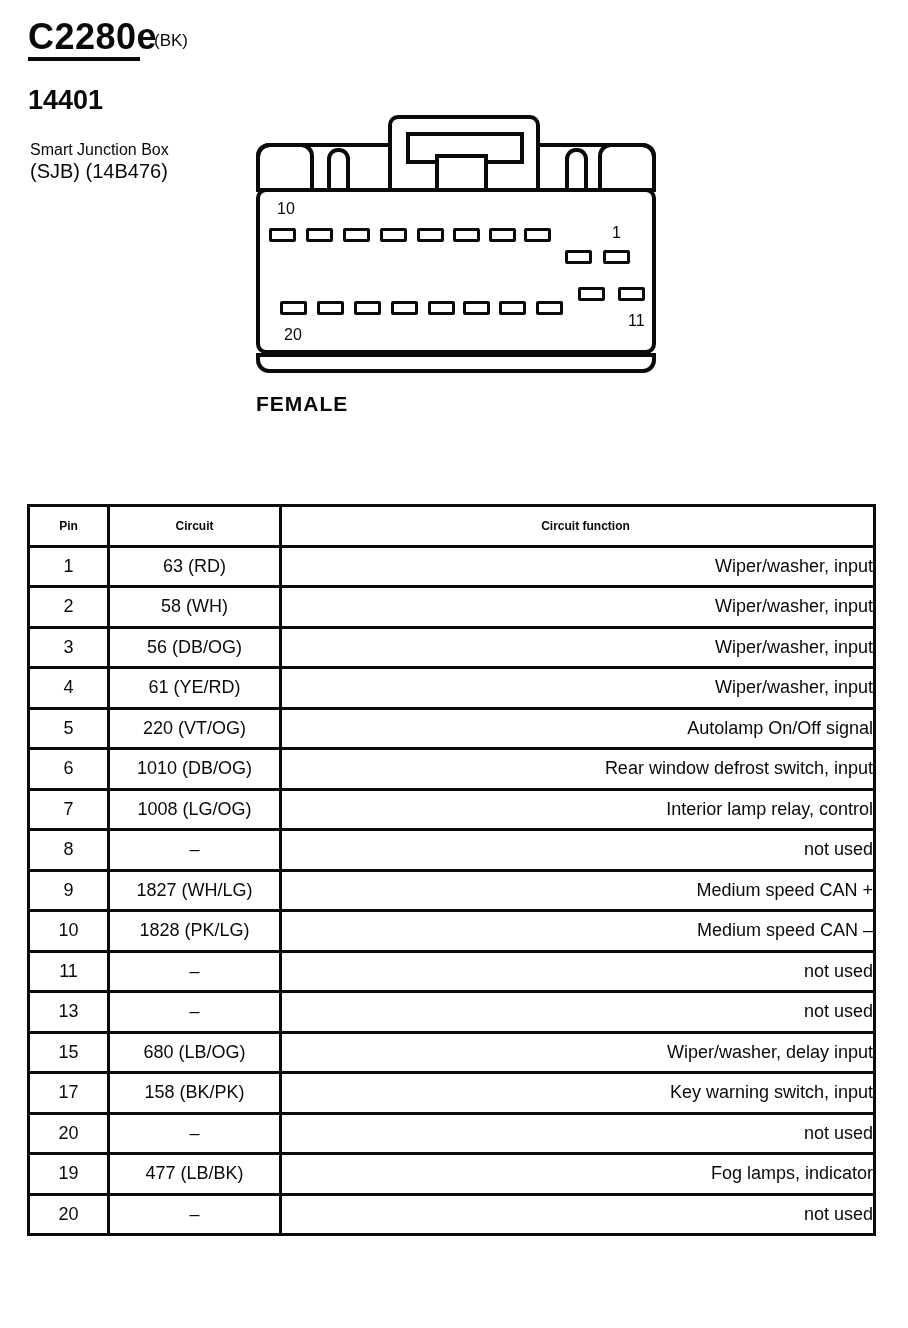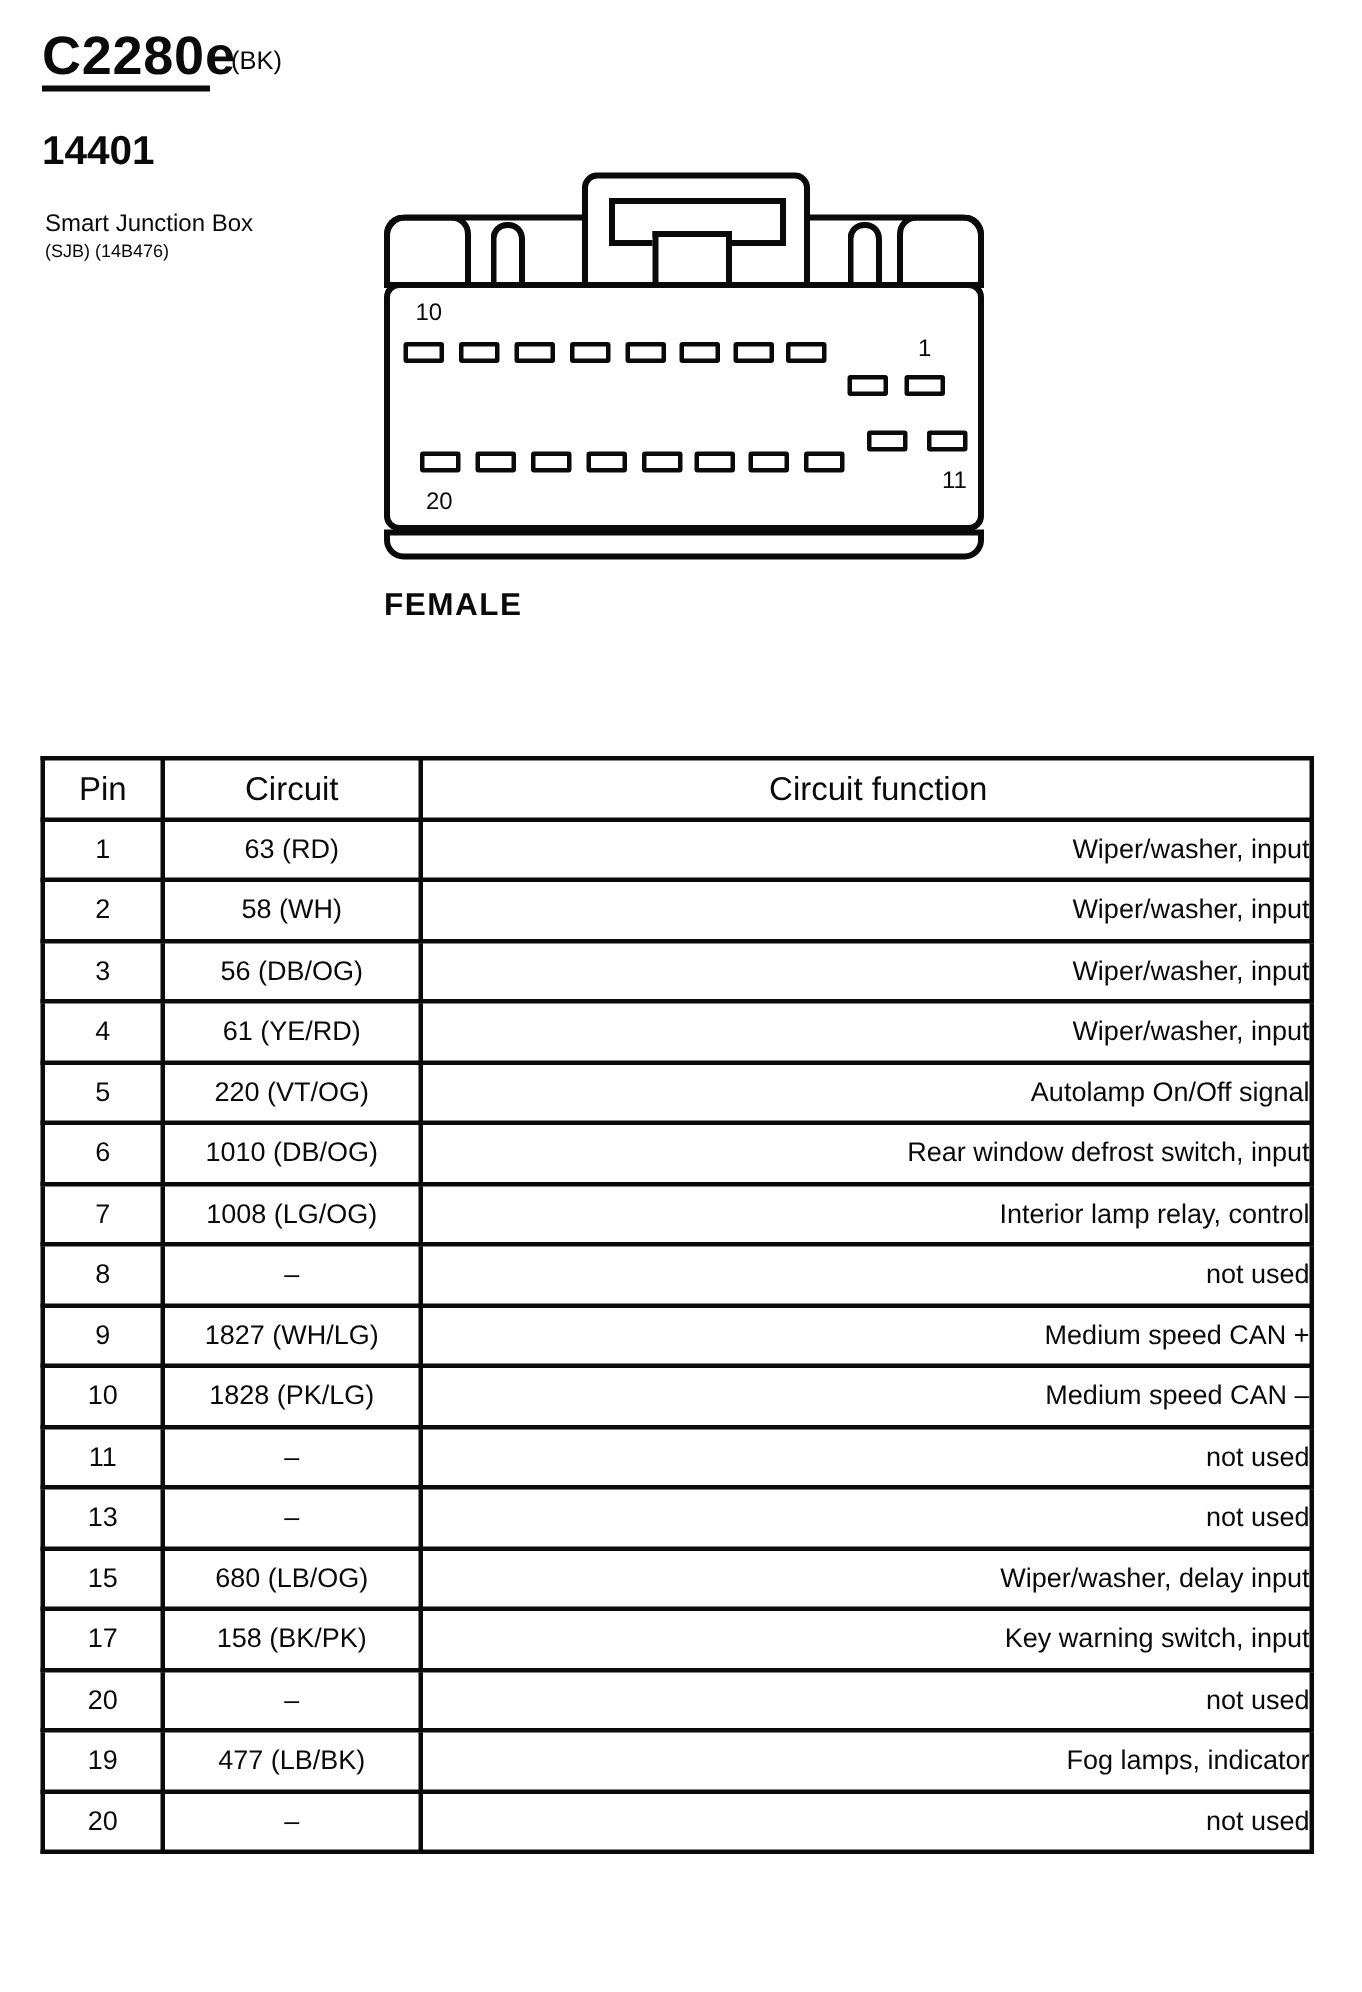--- a/index.html
+++ b/index.html
@@ -12,21 +12,21 @@
     overflow:hidden;
   }
   .abs{position:absolute;}
 
   
   .connector-id{left:28px;top:16px;font-size:36px;font-weight:bold;letter-spacing:0.5px;}
   .title-underline{left:28px;top:57px;width:112px;height:4px;background:#0a0a0a;}
   .color-code{left:154px;top:31px;font-size:17px;}
   .part-number{left:28px;top:85px;font-size:27px;font-weight:bold;}
   .component-line1{left:30px;top:141px;font-size:16px;}
-  .component-line2{left:30px;top:160px;font-size:12px;}
+  .component-line2{left:30px;top:160px;font-size:20px;}
 
   
   .shape{position:absolute;border:4px solid #0a0a0a;background:#ffffff;box-sizing:border-box;}
   .shell-band{left:256px;top:143px;width:400px;height:49px;border-radius:14px 14px 0 0;z-index:1;}
   .shell-tab{top:143px;width:58px;height:49px;border-radius:13px 13px 0 0;border-bottom:none;background:transparent;z-index:2;}
   .tab-left{left:256px;}
   .tab-right{left:598px;}
   .shell-pill{top:148px;width:23px;height:44px;border-radius:11px 11px 0 0;border-bottom:none;background:transparent;z-index:2;}
   .pill-left{left:327px;}
   .pill-right{left:565px;}
@@ -48,21 +48,21 @@
   .pinout-table col.c-pin{width:80px;}
   .pinout-table col.c-circuit{width:172px;}
   .pinout-table th,.pinout-table td{
     border:3px solid #0a0a0a;
     height:37.5px;
     padding:0;
     text-align:center;
     vertical-align:middle;
     overflow:hidden;white-space:nowrap;
   }
-  .pinout-table th{font-weight:normal;font-size:22px;}
+  .pinout-table th{font-weight:bold;font-size:12px;}
   .pinout-table td.fn,.pinout-table th.fn-h{text-align:right;padding-left:21px;}
   .pinout-table th.fn-h{text-align:center;padding-left:16px;}
 </style>
 </head>
 <body>
 
 <div class="page">
 
   <div class="abs connector-id">C2280e</div>
   <div class="abs title-underline"></div>

